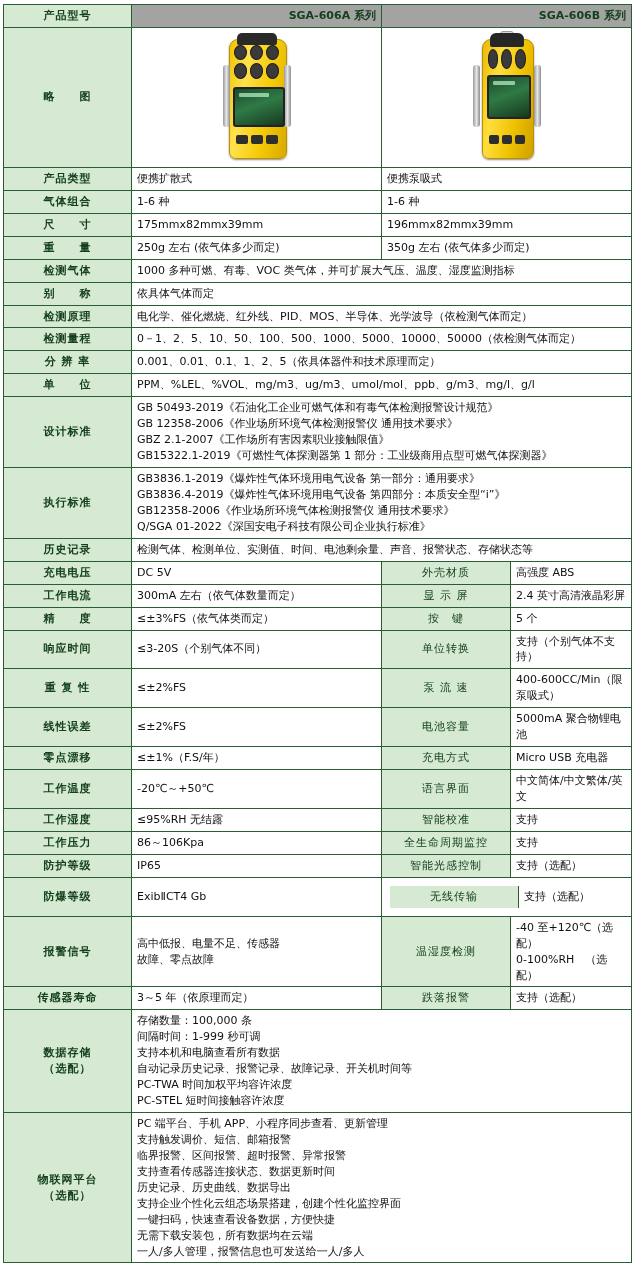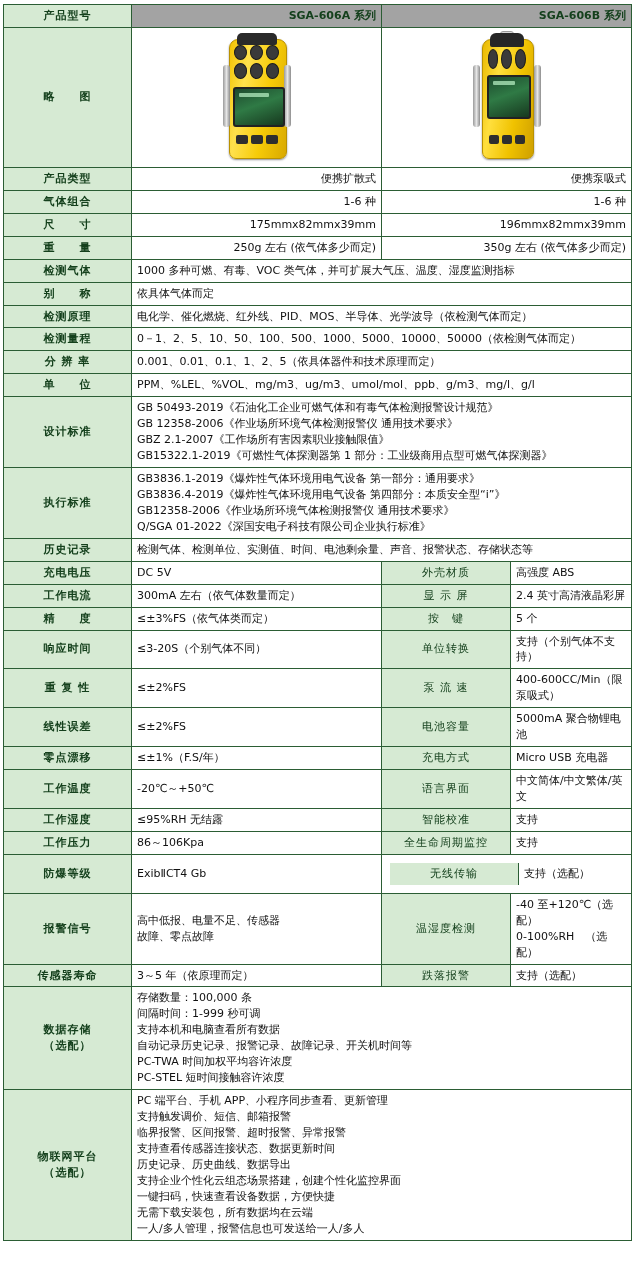--- a/index.html
+++ b/index.html
@@ -46,21 +46,21 @@
     color: #14401c;
     width: 118px;
     letter-spacing: 1px;
   }
   td.val {
     background: #ffffff;
     text-align: left;
     color: #111;
   }
   td.ctr {
-    text-align: right;
+    text-align: left;
   }
   td.hdr {
     background: #a3a3a3;
     text-align: right;
     font-weight: bold;
     color: #14401c;
     font-size: 12px;
   }
   .multiline {
     white-space: pre-line;
@@ -480,20 +480,34 @@
         <tbody>
                 <tr>
           <td class="lbl2" style="border:0;border-right:1px solid #2b5d34;width:118px">全生命周期监控</td>
           <td class="val" style="border:0">支持</td>
         </tr>
       </tbody>
             </table>
     </td>
   </tr>
 
+  <tr>
+    <td class="lbl">防护等级</td>
+    <td class="val">IP65</td>
+    <td class="val" style="padding:0">
+      <table style="border-collapse:collapse;width:100%;table-layout:fixed">
+        <tbody>
+                <tr>
+          <td class="lbl2" style="border:0;border-right:1px solid #2b5d34;width:118px">智能光感控制</td>
+          <td class="val" style="border:0">支持（选配）</td>
+        </tr>
+      </tbody>
+            </table>
+    </td>
+  </tr>
 
   <tr>
     <td class="lbl">防爆等级</td>
     <td class="val">ExibⅡCT4 Gb</td>
     <td class="val" style="padding:8px">
       <table style="border-collapse:collapse;width:100%;table-layout:fixed">
         <tbody>
                 <tr>
           <td class="lbl2" style="border:0;border-right:1px solid #2b5d34;width:118px">无线传输</td>
           <td class="val" style="border:0">支持（选配）</td>

